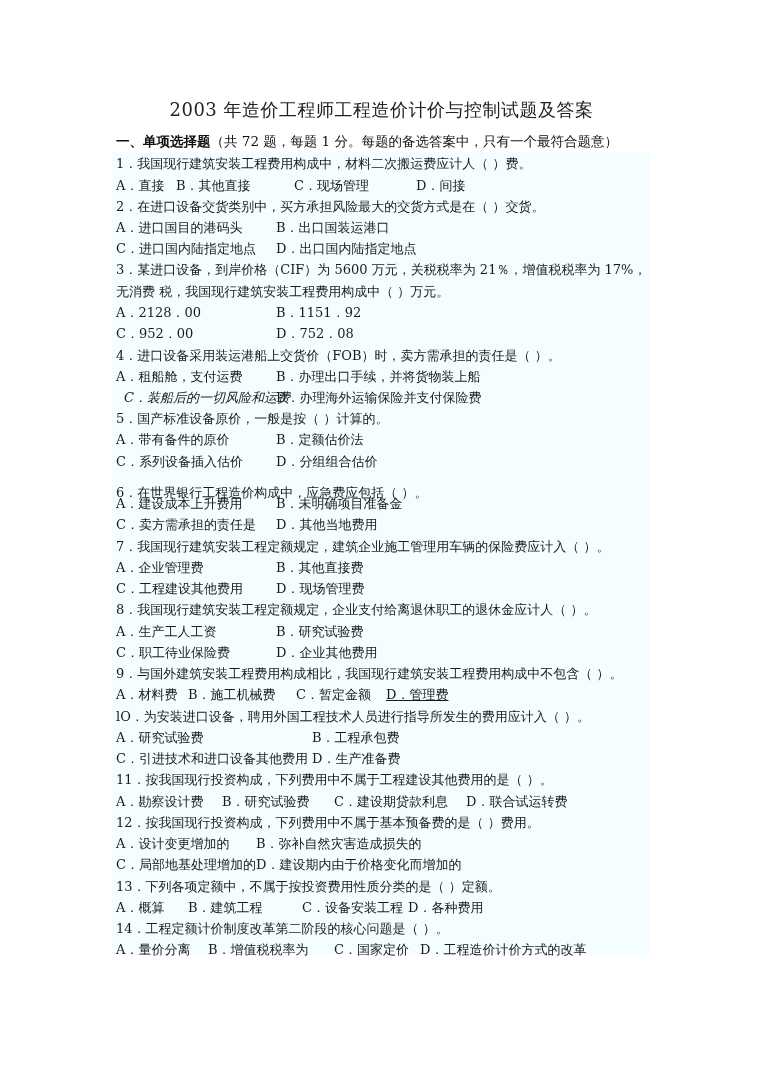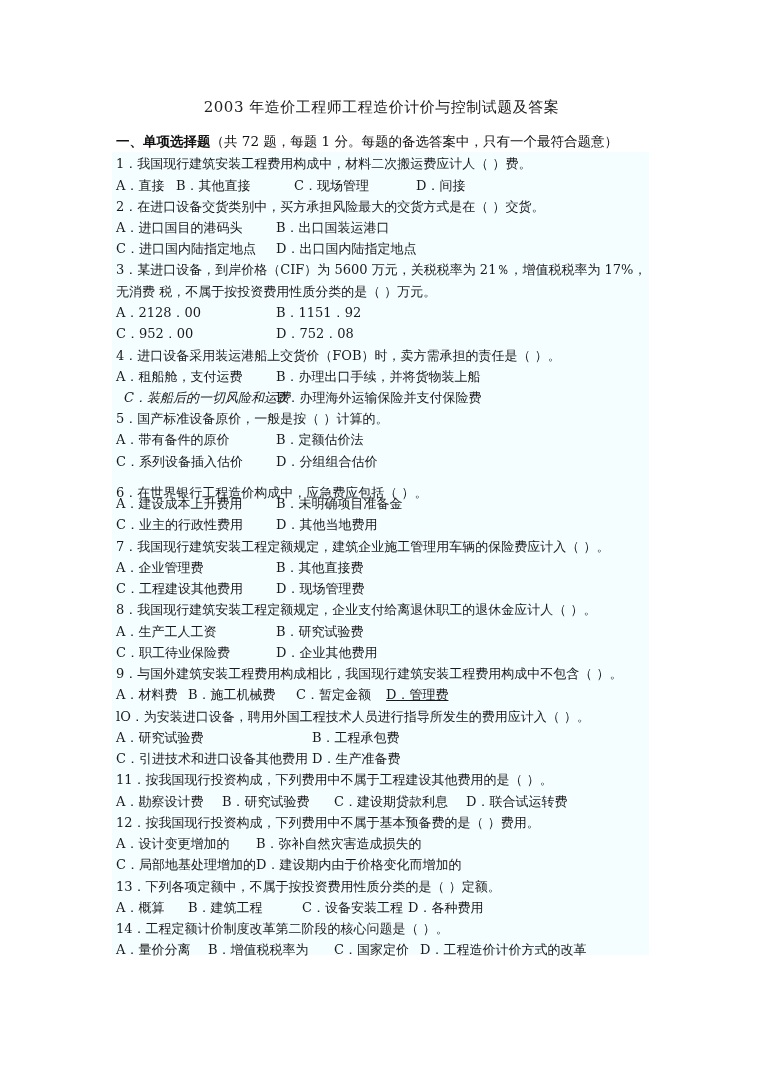--- a/index.html
+++ b/index.html
@@ -1,19 +1,19 @@
 <!DOCTYPE html>
 <html><head>
   <meta charset="utf-8">
   <style>
     html, body { margin: 0; padding: 0; background: #ffffff; }
     body { width: 763px; height: 1080px; position: relative; overflow: hidden;
            font-family: "DejaVu Serif", "Liberation Serif", serif; color: #1a1a1a; }
     .title { position: absolute; left: 0; width: 763px; top: 98px; text-align: center;
-             font-size: 15px; letter-spacing: 0.5px; color: #222; }
+             font-size: 18px; letter-spacing: 0.5px; color: #222; }
     .section { position: absolute; left: 116px; top: 133px; font-size: 13.5px; color: #111; white-space: nowrap; }
     .section b { font-weight: bold; }
     .block { position: absolute; left: 112px; top: 152px; width: 537px; height: 803px; background: #f4fdff; }
     .line { position: absolute; left: 116px; font-size: 13px; white-space: nowrap; color: #1a1a1a; height: 20px; line-height: 20px; }
     .opt { position: absolute; white-space: nowrap; }
   </style>
 </head>
 <body>
 
 <div class="title">2003 年造价工程师工程造价计价与控制试题及答案</div>
@@ -30,21 +30,21 @@
     <div class="line" style="top: 197px;">2．在进口设备交货类别中，买方承担风险最大的交货方式是在（  ）交货。</div>
     <div class="line" style="top: 218px;">
       <span class="opt" style="left: 0px;">A．进口国目的港码头</span>
       <span class="opt" style="left: 160px;">B．出口国装运港口</span>
     </div>
     <div class="line" style="top: 239px;">
       <span class="opt" style="left: 0px;">C．进口国内陆指定地点</span>
       <span class="opt" style="left: 160px;">D．出口国内陆指定地点</span>
     </div>
     <div class="line" style="top: 260px;">3．某进口设备，到岸价格（CIF）为 5600 万元，关税税率为 21％，增值税税率为 17%，</div>
-    <div class="line" style="top: 282px;">无消费 税，不属于按投资费用性质分类的是（  ）万元。</div>
+    <div class="line" style="top: 282px;">无消费 税，我国现行建筑安装工程费用构成中（  ）万元。</div>
     <div class="line" style="top: 303px;">
       <span class="opt" style="left: 0px;">A．2128．00</span>
       <span class="opt" style="left: 160px;">B．1151．92</span>
     </div>
     <div class="line" style="top: 324px;">
       <span class="opt" style="left: 0px;">C．952．00</span>
       <span class="opt" style="left: 160px;">D．752．08</span>
     </div>
     <div class="line" style="top: 346px;">4．进口设备采用装运港船上交货价（FOB）时，卖方需承担的责任是（  ）。</div>
     <div class="line" style="top: 367px;">
@@ -63,21 +63,21 @@
     <div class="line" style="top: 452px;">
       <span class="opt" style="left: 0px;">C．系列设备插入估价</span>
       <span class="opt" style="left: 160px;">D．分组组合估价</span>
     </div>
     <div class="line" style="top: 483px;">6．在世界银行工程造价构成中，应急费应包括（  ）。</div>
     <div class="line" style="top: 494px;">
       <span class="opt" style="left: 0px;">A．建设成本上升费用</span>
       <span class="opt" style="left: 160px;">B．未明确项目准备金</span>
     </div>
     <div class="line" style="top: 515px;">
-      <span class="opt" style="left: 0px;">C．业主的行政性费用</span>
+      <span class="opt" style="left: 0px;">C．卖方需承担的责任是</span>
       <span class="opt" style="left: 160px;">D．其他当地费用</span>
     </div>
     <div class="line" style="top: 537px;">7．我国现行建筑安装工程定额规定，建筑企业施工管理用车辆的保险费应计入（  ）。</div>
     <div class="line" style="top: 558px;">
       <span class="opt" style="left: 0px;">A．企业管理费</span>
       <span class="opt" style="left: 160px;">B．其他直接费</span>
     </div>
     <div class="line" style="top: 579px;">
       <span class="opt" style="left: 0px;">C．工程建设其他费用</span>
       <span class="opt" style="left: 160px;">D．现场管理费</span>

